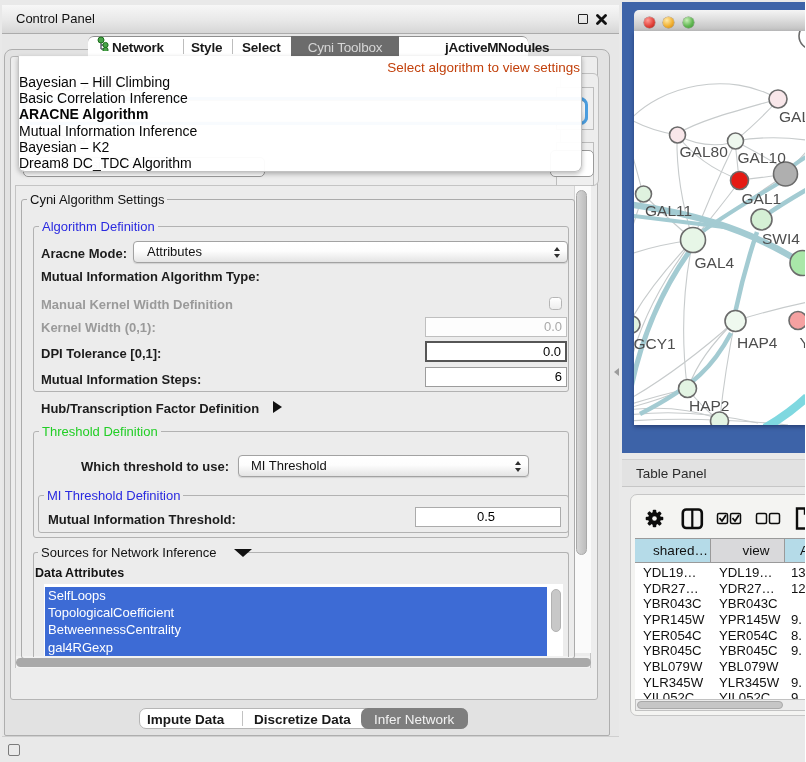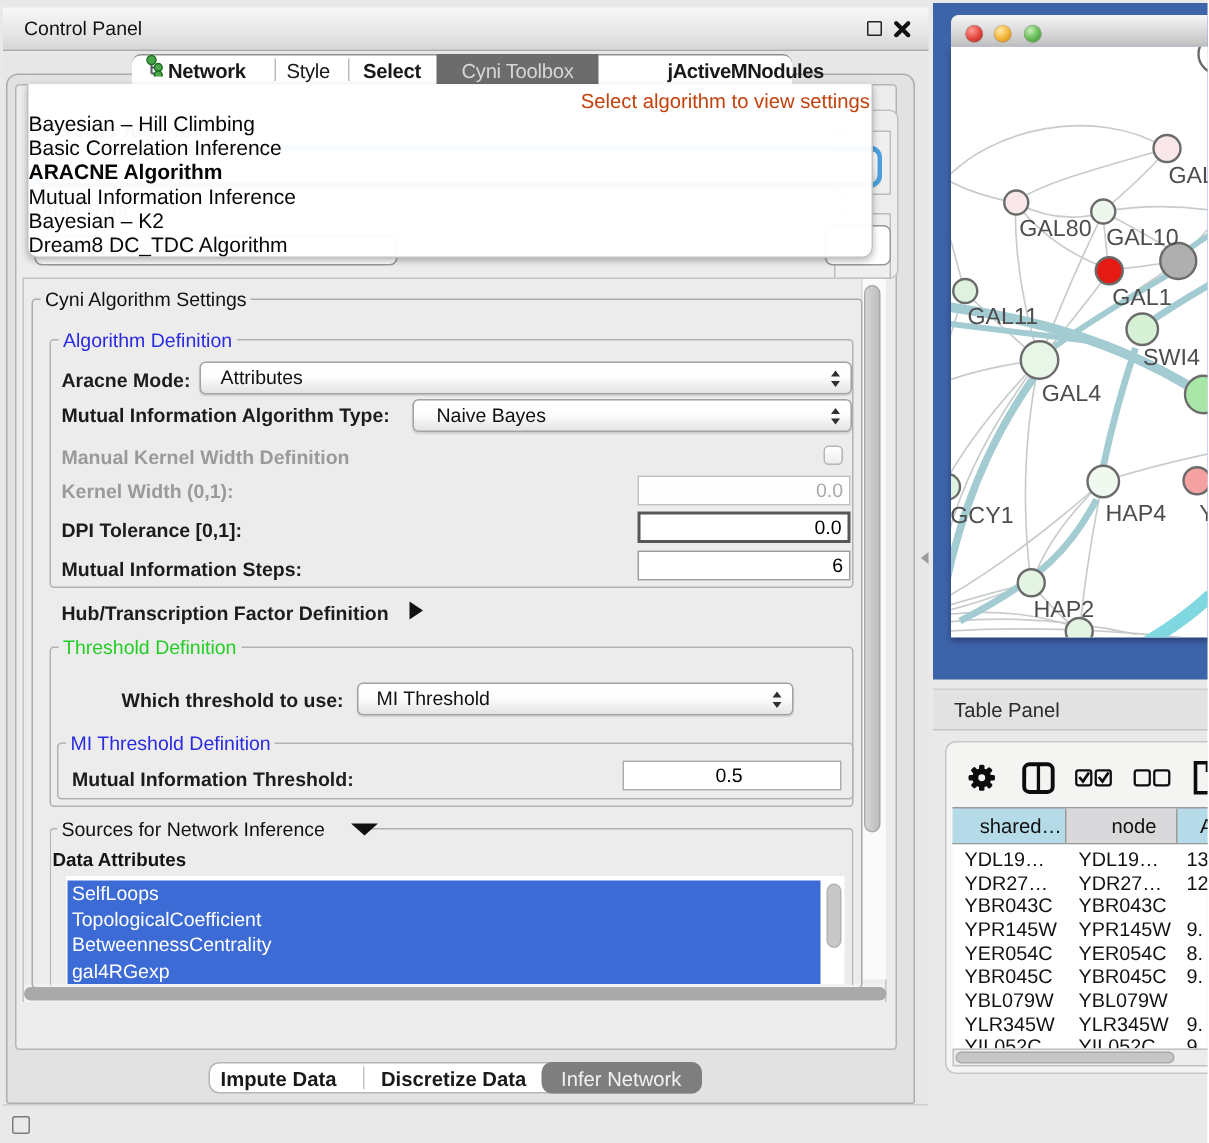--- a/index.html
+++ b/index.html
@@ -39,21 +39,21 @@
   <div class="abs" style="left:183px;top:39px;width:1px;height:15px;background:#bdbdbd;"></div>
   <div class="abs" style="left:232px;top:39px;width:1px;height:15px;background:#bdbdbd;"></div>
   <div class="abs" style="left:291px;top:36px;width:108px;height:21px;background:#6c6c6c;"></div>
   <svg class="abs" style="left:95px;top:36px" width="14" height="15" viewBox="0 0 14 15">
     <path d="M6,4 L6,13 M6,9 L10,9 M6,13 L10,13" stroke="#5a5a6a" stroke-width="1.4" fill="none"></path>
     <circle cx="6" cy="4" r="3" fill="#4aa44a" stroke="#1c6e1c" stroke-width="1"></circle>
     <circle cx="10.5" cy="9" r="2.6" fill="#4aa44a" stroke="#1c6e1c" stroke-width="1"></circle>
     <circle cx="10.5" cy="14" r="2.6" fill="#4aa44a" stroke="#1c6e1c" stroke-width="1"></circle>
   </svg>
   <div class="abs" style="left:112px;top:40px;font-size:13.5px;color:#191919;font-weight:bold;letter-spacing:-0.2px;">Network</div>
-  <div class="abs" style="left:191px;top:40px;font-size:13.5px;color:#191919;font-weight:normal;letter-spacing:-0.2px;">Style</div>
+  <div class="abs" style="left:191px;top:40px;font-size:13.5px;color:#191919;font-weight:bold;letter-spacing:-0.2px;">Style</div>
   <div class="abs" style="left:242px;top:40px;font-size:13.5px;color:#191919;font-weight:bold;letter-spacing:-0.2px;">Select</div>
   <div class="abs" style="left:291px;top:40px;width:108px;text-align:center;font-size:13.5px;color:#d6d6d6;letter-spacing:-0.2px;">Cyni Toolbox</div>
   <div class="abs" style="left:412px;top:40px;font-size:13.5px;color:#191919;font-weight:bold;letter-spacing:-0.3px;margin-left:33px;">jActiveMNodules</div>
 
   <div class="abs" style="left:560px;top:73px;width:39px;height:113px;background:#EDEDED;border:1px solid #c0c0c0;border-radius:6px;box-sizing:border-box;"></div>
   <div class="abs" style="left:556px;top:87px;width:38px;height:43px;background:#efefef;border:1px solid #bdbdbd;box-sizing:border-box;"></div>
   <div class="abs" style="left:552px;top:100px;width:36px;height:24px;background:#fff;border:3px solid #4c9fe0;border-radius:7px;box-sizing:border-box;"></div>
   <div class="abs" style="left:556px;top:142px;width:38px;height:44px;background:#efefef;border:1px solid #bdbdbd;box-sizing:border-box;"></div>
   <div class="abs" style="left:550px;top:150px;width:44px;height:27px;background:#fff;border:1px solid #9a9a9a;border-radius:5px;box-sizing:border-box;"></div>
   <div class="abs" style="left:23px;top:157px;width:242px;height:20px;background:#fff;border:1px solid #9a9a9a;border-radius:5px;box-sizing:border-box;"></div>
@@ -80,27 +80,20 @@
 
   <div class="lbl" style="left:41px;top:245.5px;">Aracne Mode:</div>
   <div class="combo" style="left:133px;top:241px;width:433px;">
     <div class="ct">Attributes</div>
       <div class="arrows">
         <div class="aru"></div>
         <div class="ard"></div>
       </div>
   </div>
   <div class="lbl" style="left:41px;top:268.5px;">Mutual Information Algorithm Type:</div>
-  <div class="combo" style="left:275px;top:266px;width:291px;">
-    <div class="ct" style="left:15px;">Naive Bayes</div>
-      <div class="arrows">
-        <div class="aru"></div>
-        <div class="ard"></div>
-      </div>
-  </div>
   <div class="glbl" style="left:41px;top:296.5px;">Manual Kernel Width Definition</div>
   <div class="abs" style="left:549px;top:297px;width:13px;height:13px;border:1px solid #b5b5b5;border-radius:3.5px;background:linear-gradient(#ffffff,#ededed);box-sizing:border-box;"></div>
   <div class="glbl" style="left:41px;top:320px;">Kernel Width (0,1):</div>
   <div class="field" style="left:425px;top:316.5px;width:142px;height:20px;border:1px solid #bfbfbf;background:#fdfdfd;color:#a9a9a9;line-height:18px;">0.0</div>
   <div class="lbl" style="left:41px;top:346px;">DPI Tolerance [0,1]:</div>
   <div class="field" style="left:425px;top:340.5px;width:142px;height:21px;border:2px solid #565656;color:#000;line-height:17px;">0.0</div>
   <div class="lbl" style="left:41px;top:371.5px;">Mutual Information Steps:</div>
   <div class="field" style="left:425px;top:366.5px;width:142px;height:20px;border:1px solid #9c9c9c;color:#000;line-height:18px;">6</div>
 
   <div class="lbl" style="left:41px;top:400.5px;">Hub/Transcription Factor Definition</div>
@@ -261,21 +254,21 @@
       <rect x="135.5" y="9.5" width="10" height="10" rx="1.5"></rect>
     </g>
     <path d="M85.5,14 l2.5,3 4,-6" fill="none" stroke="#0c0c0c" stroke-width="1.8"></path>
     <path d="M98.5,14 l2.5,3 4,-6" fill="none" stroke="#0c0c0c" stroke-width="1.8"></path>
     <path d="M163,4.5 h8 l5,5 v15 h-13 z M171,4.5 v5 h5" fill="none" stroke="#0c0c0c" stroke-width="2.4"></path>
   </svg>
 
   <div class="abs" style="left:634.5px;top:538px;width:172px;height:25px;border-top:1px solid #9a9a9a;border-bottom:1px solid #9a9a9a;box-sizing:border-box;background:#b5dbe8;"></div>
   <div class="abs" style="left:709.5px;top:539px;width:75px;height:23px;background:#d9d9db;border-left:1px solid #9a9a9a;border-right:1px solid #9a9a9a;box-sizing:border-box;"></div>
   <div class="abs" style="left:643px;top:543px;width:75px;text-align:center;font-size:13.5px;color:#111;">shared…</div>
-  <div class="abs" style="left:719px;top:543px;width:74px;text-align:center;font-size:13.5px;color:#111;">node</div>
+  <div class="abs" style="left:719px;top:543px;width:74px;text-align:center;font-size:13.5px;color:#111;">view</div>
   <div class="abs" style="left:800px;top:543px;font-size:13.5px;color:#111;">A</div>
   <div class="abs" style="left:634.5px;top:563px;width:172px;height:136px;background:#ffffff;overflow:hidden;">
     <div class="abs" style="left:8.5px;top:2px;font-size:13.2px;color:#121212;line-height:15.65px;white-space:nowrap;">YDL19…<br>YDR27…<br>YBR043C<br>YPR145W<br>YER054C<br>YBR045C<br>YBL079W<br>YLR345W<br>YIL052C</div>
     <div class="abs" style="left:84.5px;top:2px;font-size:13.2px;color:#121212;line-height:15.65px;white-space:nowrap;">YDL19…<br>YDR27…<br>YBR043C<br>YPR145W<br>YER054C<br>YBR045C<br>YBL079W<br>YLR345W<br>YIL052C</div>
     <div class="abs" style="left:156.5px;top:2px;font-size:13.2px;color:#121212;line-height:15.65px;white-space:nowrap;">13<br>12<br>&nbsp;<br>9.<br>8.<br>9.<br>&nbsp;<br>9.<br>9.</div>
   </div>
   <div class="abs" style="left:634.5px;top:699px;width:172px;height:12px;background:#ececec;border:1px solid #c2c2c2;box-sizing:border-box;"></div>
   <div class="abs" style="left:637px;top:700.5px;width:146px;height:8.5px;border-radius:4px;background:#c6c6c6;border:1px solid #a9a9a9;box-sizing:border-box;"></div>
 </div>
 

